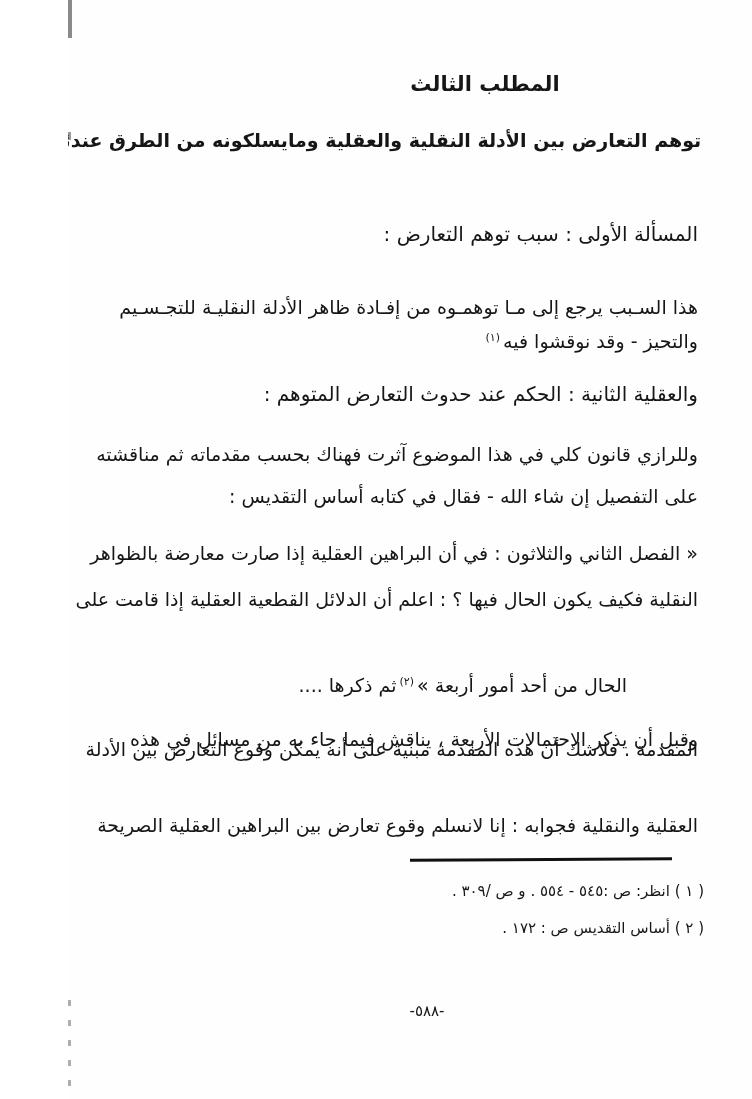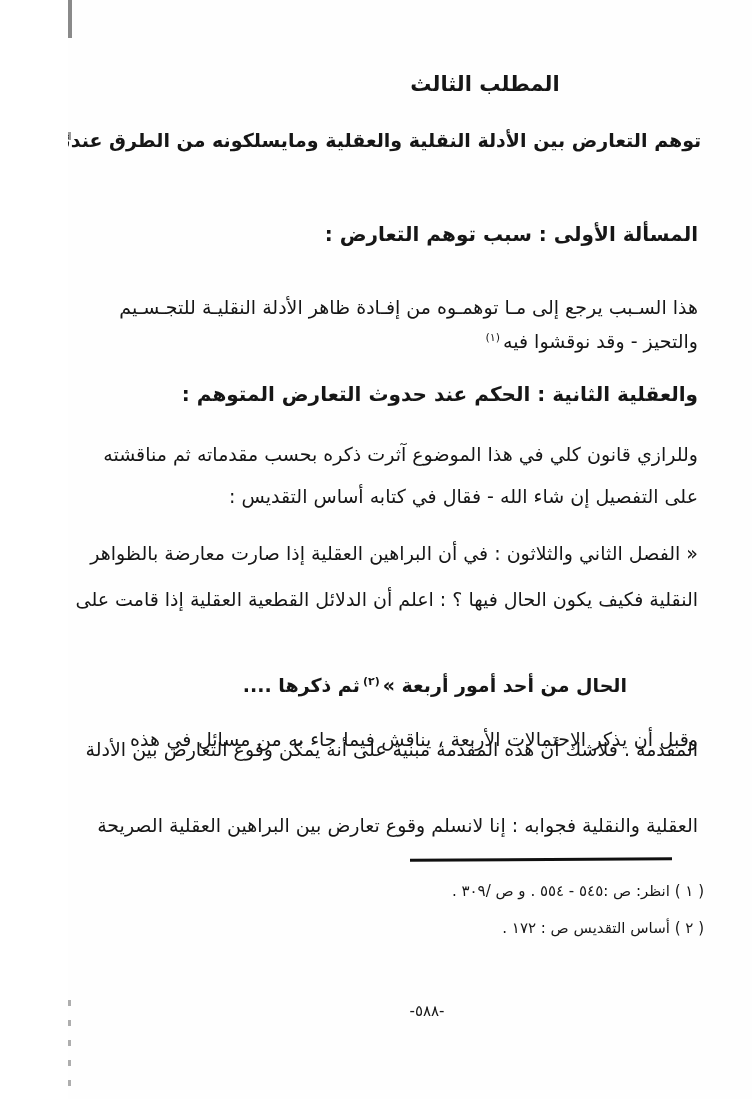--- a/index.html
+++ b/index.html
@@ -28,42 +28,41 @@
   }
   .doc-subtitle {
     top: 129px; left: 0; right: 0;
     text-align: center;
     transform: translateX(-40px);
     font-size: 19px; font-weight: 700;
     white-space: nowrap;
   }
   .sect-heading {
     right: 54px;
-    font-size: 20px; font-weight: 700;
+    font-size: 20px; font-weight: 400;
     text-align: right; white-space: nowrap;
   }
   .line-full {
     right: 54px; left: 62px;
     font-size: 19px;
     text-align: justify;
     text-align-last: justify;
     white-space: nowrap;
   }
   .line-start {
     right: 54px;
     font-size: 19px;
     text-align: right;
     white-space: nowrap;
   }
   .line-indent {
     right: 125px;
     font-size: 19px;
     text-align: right;
     white-space: nowrap;
-    font-weight: bold;
   }
   sup.fn-marker {
     font-size: 11px;
     vertical-align: super;
     margin: 0 3px;
   }
   .fn-separator {
     top: 858px; right: 80px;
     width: 262px; height: 2.5px;
     background: #101010;
@@ -115,21 +114,21 @@
   <div class="abs sect-heading" style="top:222px">المسألة الأولى : سبب توهم التعارض :</div>
 
   <div class="abs line-full" style="top:296px">هذا السـبب يرجع إلى مـا توهمـوه من إفـادة ظاهر الأدلة النقليـة للتجـسـيم</div>
 
   <div class="abs line-start" style="top:330px">
     <span>والتحيز - وقد نوقشوا فيه</span><sup class="fn-marker">(١)</sup>
   </div>
 
   <div class="abs sect-heading" style="top:382px">والعقلية الثانية : الحكم عند حدوث التعارض المتوهم :</div>
 
-  <div class="abs line-full" style="top:443px">وللرازي قانون كلي في هذا الموضوع آثرت ذكره بحسب مقدماته ثم مناقشته</div>
+  <div class="abs line-full" style="top:443px">وللرازي قانون كلي في هذا الموضوع آثرت فهناك بحسب مقدماته ثم مناقشته</div>
 
   <div class="abs line-start" style="top:485px">على التفصيل إن شاء الله - فقال في كتابه أساس التقديس :</div>
 
   <div class="abs line-full" style="top:542px">« الفصل الثاني والثلاثون : في أن البراهين العقلية إذا صارت معارضة بالظواهر</div>
 
   <div class="abs line-full" style="top:588px">النقلية فكيف يكون الحال فيها ؟ : اعلم أن الدلائل القطعية العقلية إذا قامت على</div>
 
 
   <div class="abs line-indent" style="top:674px">
     <span>الحال من أحد أمور أربعة »</span><sup class="fn-marker">(٢)</sup><span>ثم ذكرها ....</span>

